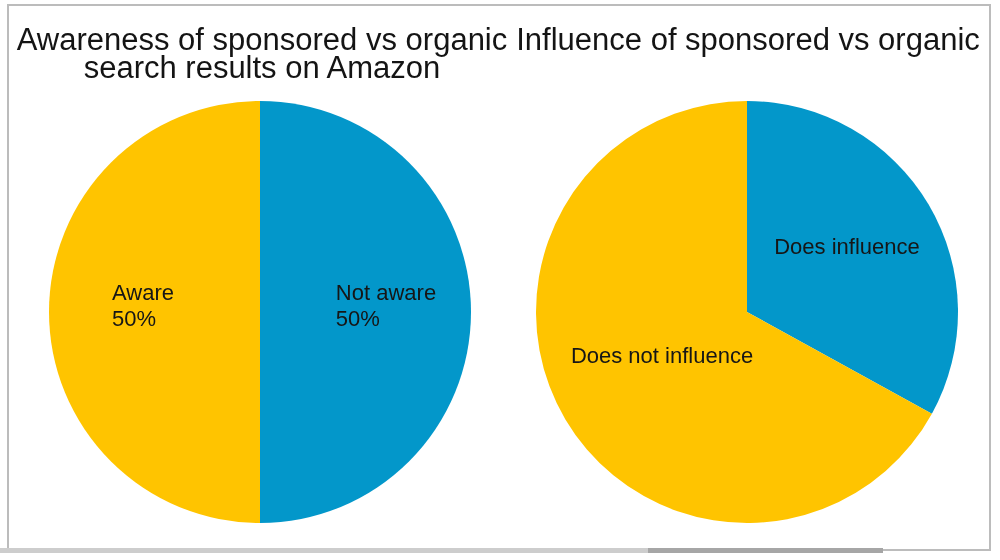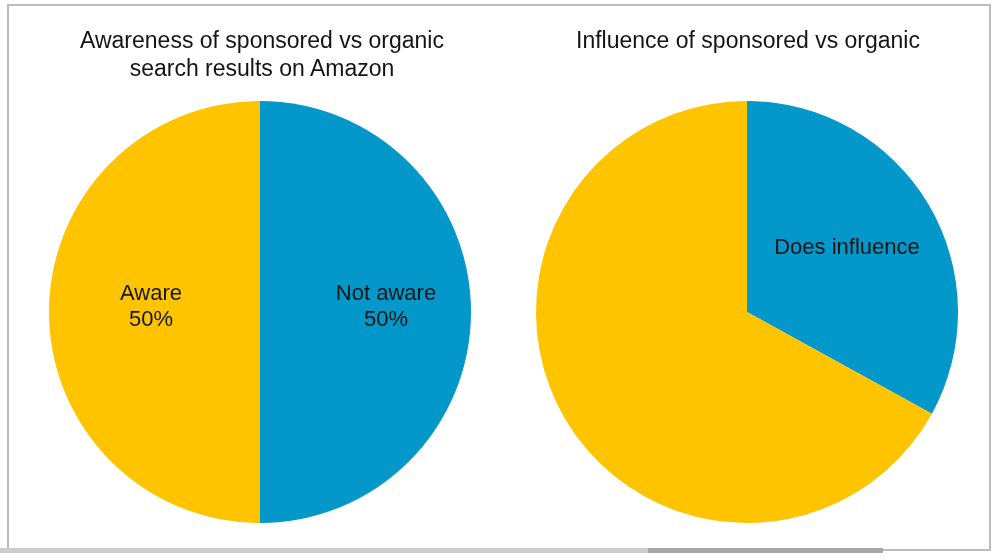--- a/index.html
+++ b/index.html
@@ -9,28 +9,28 @@
     font-family:"Liberation Sans", sans-serif;
     -webkit-font-smoothing:antialiased;
   }
   .panel{
     position:absolute;left:7px;top:4px;width:984px;height:547px;
     border:2px solid #bcbcbc;background:#ffffff;box-sizing:border-box;
   }
   .chart-title{
     position:absolute;top:26px;width:500px;
     text-align:center;color:#141414;
-    font-size:23px;line-height:28px;letter-spacing:0px;
+    font-size:31px;line-height:28px;letter-spacing:0px;
   }
   .chart-title.left{left:12px;}
   .chart-title.right{left:498px;}
   #pie-layer{position:absolute;left:0;top:0;width:1000px;height:560px;}
   .slice-label{
     position:absolute;transform:translate(-50%,-50%);
-    text-align:center;color:#161616;
+    color:#161616;
     font-size:22px;line-height:26px;white-space:nowrap;
   }
   .scrollbar-track{
     position:absolute;left:0;top:548px;width:883px;height:5px;
     background:#cdcdcd;
   }
   .scrollbar-thumb{
     position:absolute;left:648px;top:0;width:235px;height:5px;
     background:#a6a6a6;
   }
@@ -54,26 +54,27 @@
     <path d="M 260 312 L 260.00 523.00 A 211 211 0 0 1 260.00 101.00 Z" fill="#ffc400"></path>
     <path d="M 747 312 L 747.00 101.00 A 211 211 0 0 1 931.90 413.65 Z" fill="#0397ca"></path>
     <path d="M 747 312 L 931.90 413.65 A 211 211 0 1 1 747.00 101.00 Z" fill="#ffc400"></path>
   </svg>
 
 <div id="label-layer">
     <div class="slice-label" style="left: 386px; top: 306px;">
       <div>Not aware</div>
       <div>50%</div>
     </div>
-    <div class="slice-label" style="left: 151px; top: 306px;">
+    <div class="slice-label" style="left: 143px; top: 306px;">
       <div>Aware</div>
       <div>50%</div>
     </div>
     <div class="slice-label" style="left: 847px; top: 247px;">
       <div>Does influence</div>
     </div>
     <div class="slice-label" style="left: 662px; top: 356px;">
+      <div>Does not influence</div>
     </div>
   </div>
 
 <div class="scrollbar-track">
   <div class="scrollbar-thumb"></div>
 </div>
 
 </body></html>

